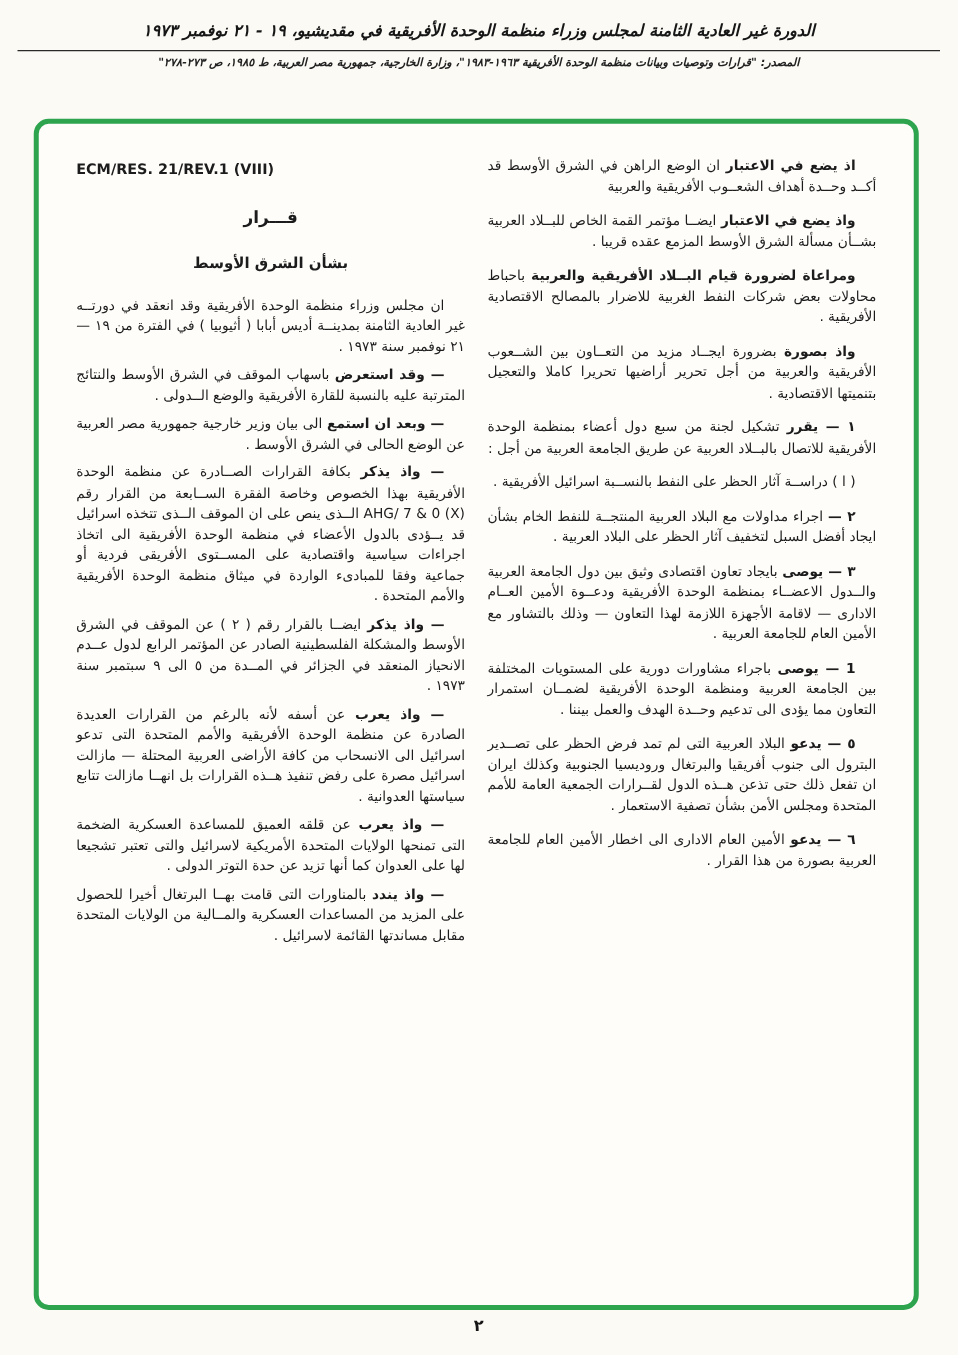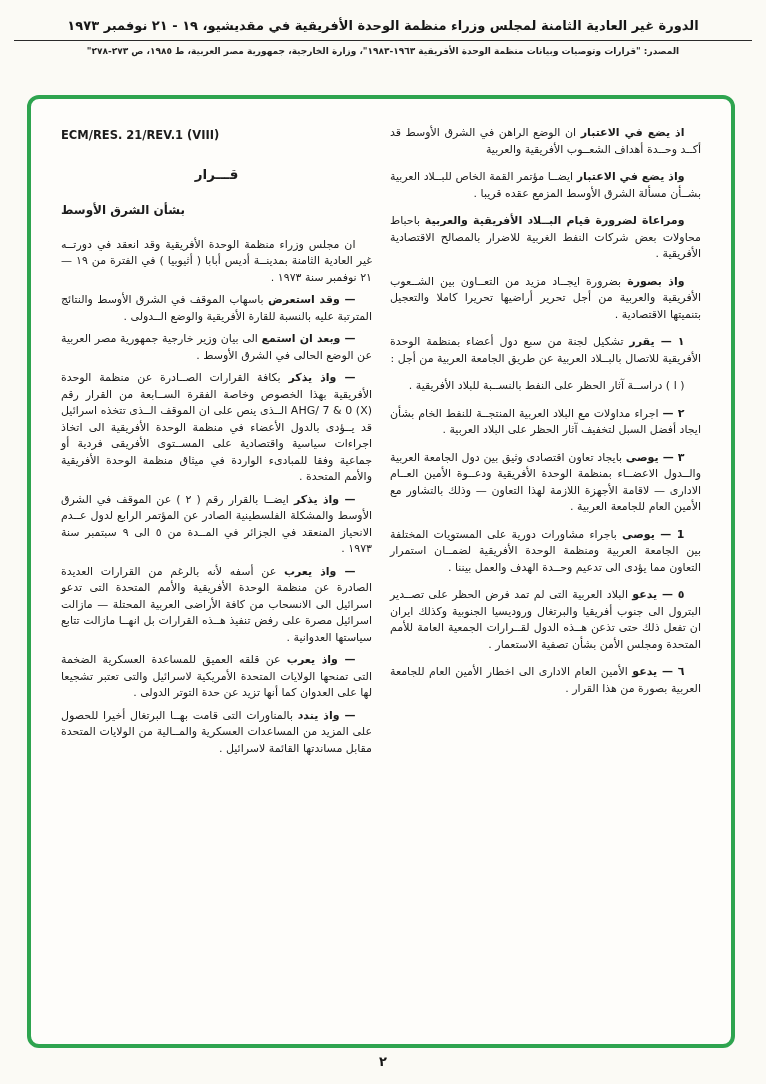--- a/index.html
+++ b/index.html
@@ -1,32 +1,32 @@
 <!DOCTYPE html>
 <html lang="ar"><head>
 <meta charset="utf-8">
 <style>
   * { box-sizing: border-box; margin: 0; padding: 0; }
   html, body { width: 766px; background: #fbfaf5; }
   body { font-family: "DejaVu Sans", sans-serif; color: #161616; }
   .page { position: relative; width: 766px; height: 1084px; overflow: hidden; background: #fbfaf5; }
 
-  .header { position: absolute; top: 18px; left: 12px; right: 12px; direction: rtl; text-align: center; }
+  .header { position: absolute; top: 18px; left: 12px; right: 12px; direction: rtl; text-align: center; font-style: italic; }
   .header-title { font-size: 13px; font-weight: bold; }
   .header-rule { border: 0; border-top: 1.5px solid #2a2a2a; margin: 7px 2px 5px; }
   .header-source { font-size: 9px; font-weight: bold; color: #222; }
 
   .frame { position: absolute; left: 27px; top: 95px; width: 708px; height: 953px;
            border: 4px solid #2ea44f; border-radius: 12px; background: #fefdfa; overflow: hidden; }
   .columns { display: flex; gap: 18px; padding: 26px 30px 18px; height: 100%; }
   .col { flex: 1 1 0; direction: rtl; text-align: justify; font-size: 11px; line-height: 1.5; color: #1c1c1c; }
 
   .ref-code { direction: ltr; text-align: left; font-weight: bold; font-size: 11.5px; margin: 2px 0 20px; }
   .doc-title { text-align: center; font-weight: bold; font-size: 13.5px; letter-spacing: 1px; margin: 0 0 16px; }
-  .doc-subtitle { text-align: left; font-weight: bold; font-size: 12px; margin: 0 0 18px; }
+  .doc-subtitle { text-align: center; font-weight: bold; font-size: 12px; margin: 0 0 18px; }
 
   .para { margin: 0 0 6px; text-indent: 1.5em; }
   .col-right .para { margin-bottom: 11px; }
   .lead { font-weight: bold; }
 
   .footer { position: absolute; top: 1054px; left: 0; right: 0; text-align: center;
             font-size: 13px; font-weight: bold; }
 </style>
 </head>
 <body>
@@ -56,21 +56,21 @@
         <p class="para"><b class="lead">— واذ يعرب</b><span> عن قلقه العميق للمساعدة العسكرية الضخمة التى تمنحها الولايات المتحدة الأمريكية لاسرائيل والتى تعتبر تشجيعا لها على العدوان كما أنها تزيد عن حدة التوتر الدولى .</span></p>
         <p class="para"><b class="lead">— واذ يندد</b><span> بالمناورات التى قامت بهــا البرتغال أخيرا للحصول على المزيد من المساعدات العسكرية والمــالية من الولايات المتحدة مقابل مساندتها القائمة لاسرائيل .</span></p>
       </div>
 
       <div class="col col-right">
         <p class="para"><b class="lead">اذ يضع في الاعتبار</b><span> ان الوضع الراهن في الشرق الأوسط قد أكــد وحــدة أهداف الشعــوب الأفريقية والعربية</span></p>
         <p class="para"><b class="lead">واذ يضع في الاعتبار</b><span> ايضــا مؤتمر القمة الخاص للبــلاد العربية بشــأن مسألة الشرق الأوسط المزمع عقده قريبا .</span></p>
         <p class="para"><b class="lead">ومراعاة لضرورة قيام البــلاد الأفريقية والعربية</b><span> باحباط محاولات بعض شركات النفط الغربية للاضرار بالمصالح الاقتصادية الأفريقية .</span></p>
         <p class="para"><b class="lead">واذ بصورة</b><span> بضرورة ايجــاد مزيد من التعــاون بين الشــعوب الأفريقية والعربية من أجل تحرير أراضيها تحريرا كاملا والتعجيل بتنميتها الاقتصادية .</span></p>
         <p class="para"><b class="lead">١ — يقرر</b><span> تشكيل لجنة من سبع دول أعضاء بمنظمة الوحدة الأفريقية للاتصال بالبــلاد العربية عن طريق الجامعة العربية من أجل :</span></p>
-        <p class="para"><b class="lead"></b><span>( ا ) دراســة آثار الحظر على النفط بالنســبة للبلاد الأفريقية .</span></p>
+        <p class="para"><b class="lead"></b><span>( ا ) دراســة آثار الحظر على النفط بالنســبة اسرائيل الأفريقية .</span></p>
         <p class="para"><b class="lead">٢ —</b><span> اجراء مداولات مع البلاد العربية المنتجــة للنفط الخام بشأن ايجاد أفضل السبل لتخفيف آثار الحظر على البلاد العربية .</span></p>
         <p class="para"><b class="lead">٣ — يوصى</b><span> بايجاد تعاون اقتصادى وثيق بين دول الجامعة العربية والــدول الاعضــاء بمنظمة الوحدة الأفريقية ودعــوة الأمين العــام الادارى — لاقامة الأجهزة اللازمة لهذا التعاون — وذلك بالتشاور مع الأمين العام للجامعة العربية .</span></p>
         <p class="para"><b class="lead">1 — يوصى</b><span> باجراء مشاورات دورية على المستويات المختلفة بين الجامعة العربية ومنظمة الوحدة الأفريقية لضمــان استمرار التعاون مما يؤدى الى تدعيم وحــدة الهدف والعمل بيننا .</span></p>
         <p class="para"><b class="lead">٥ — يدعو</b><span> البلاد العربية التى لم تمد فرض الحظر على تصــدير البترول الى جنوب أفريقيا والبرتغال وروديسيا الجنوبية وكذلك ايران ان تفعل ذلك حتى تذعن هــذه الدول لقــرارات الجمعية العامة للأمم المتحدة ومجلس الأمن بشأن تصفية الاستعمار .</span></p>
         <p class="para"><b class="lead">٦ — يدعو</b><span> الأمين العام الادارى الى اخطار الأمين العام للجامعة العربية بصورة من هذا القرار .</span></p>
       </div>
 
     </div>
   </div>
 

